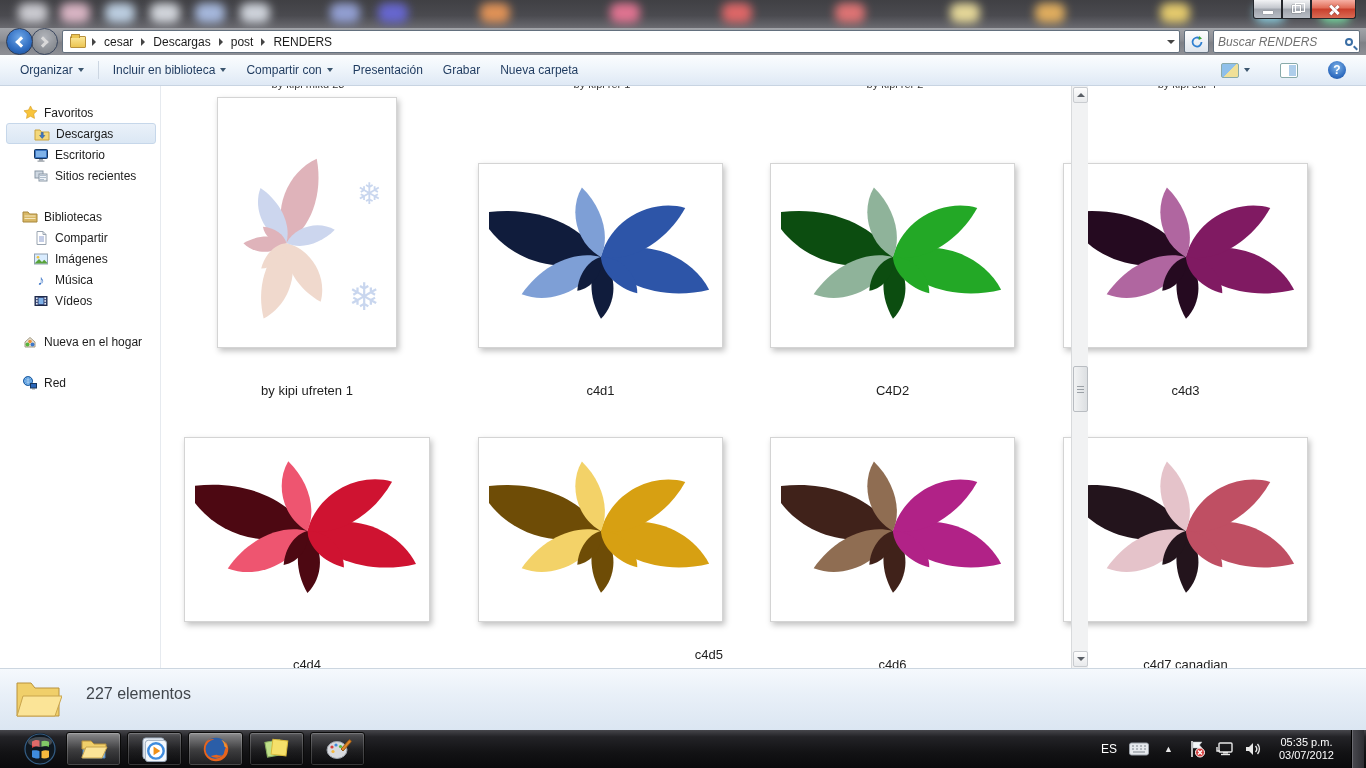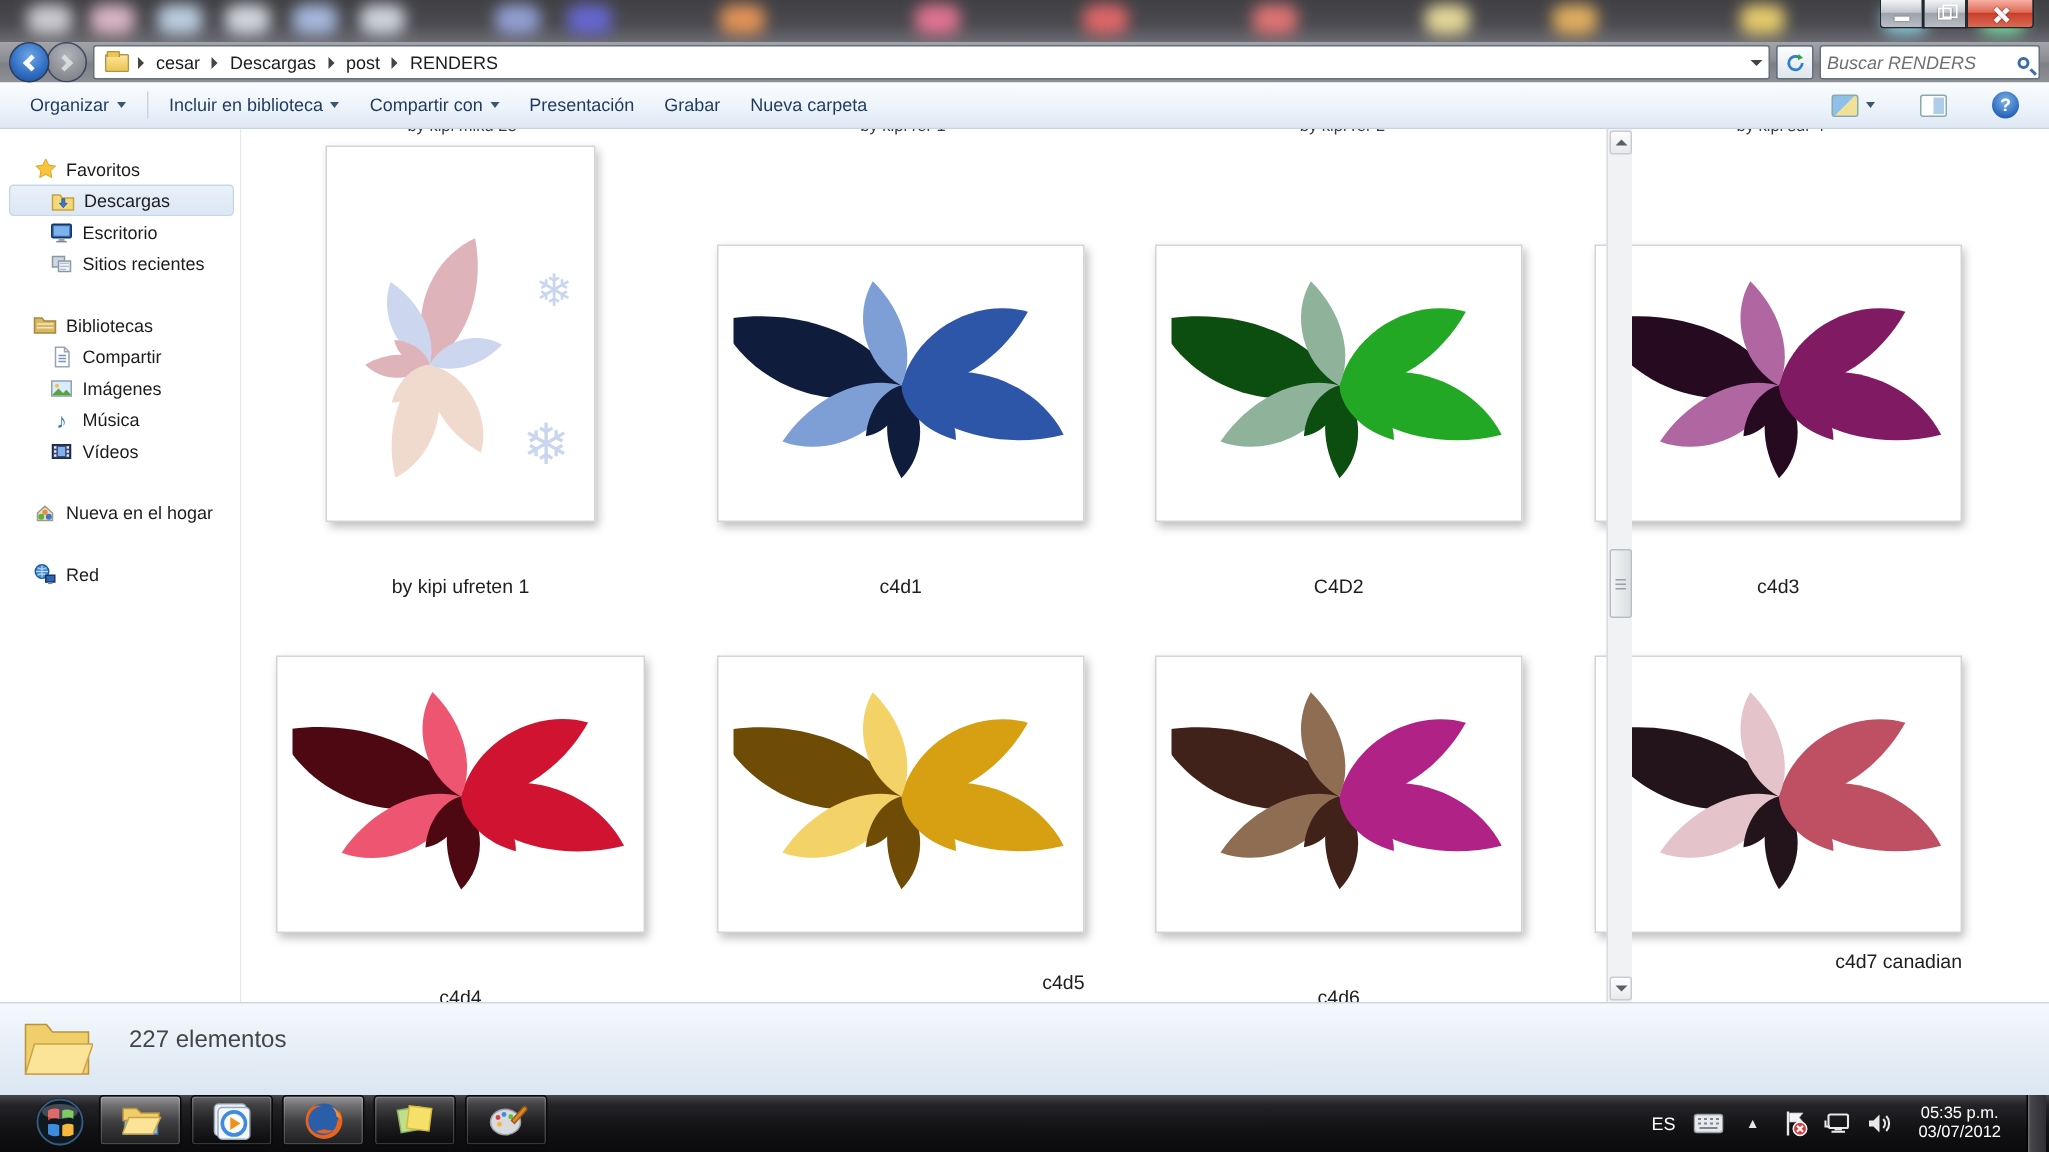--- a/index.html
+++ b/index.html
@@ -106,21 +106,21 @@
 
   
   .statusbar { position:absolute; top:668px; left:0; width:1366px; height:62px;
     background:linear-gradient(180deg,#f5f9fd,#e9f0f8 40%,#dbe6f2); border-top:1px solid #ccd6e0;
     display:flex; align-items:flex-start; padding:6px 0 0 14px; gap:24px; }
   .status-text { margin-top:10px; color:#41464c; font-size:16px; }
 
   
   .taskbar { position:absolute; top:730px; left:0; width:1366px; height:38px;
     background:linear-gradient(180deg,#46464b,#232327 18%,#121214 60%,#0a0a0c);
-    display:flex; align-items:flex-start; padding-left:20px; }
+    display:flex; align-items:center; padding-left:20px; }
   .start-orb { width:40px; height:36px; display:flex; align-items:center; justify-content:center; }
   .task-btn { width:55px; height:34px; margin-left:6px; border:1px solid #0a0a0a; border-radius:3px;
     background:linear-gradient(180deg,rgba(255,255,255,.18),rgba(255,255,255,.05) 50%,rgba(0,0,0,.1));
     box-shadow:inset 0 0 0 1px rgba(255,255,255,.18); display:flex; align-items:center; justify-content:center; }
   .task-btn.active { background:linear-gradient(180deg,rgba(255,255,255,.45),rgba(255,255,255,.18) 50%,rgba(255,255,255,.08)); }
   .tray { margin-left:auto; display:flex; align-items:center; gap:9px; height:100%; padding-right:2px; color:#fff; }
   .tray-lang { font-size:12px; color:#fff; padding:2px 3px; }
   .tray-up { font-size:9px; color:#e8e8e8; margin:0 6px; }
   .clock { text-align:center; font-size:11px; line-height:13px; color:#fff; margin-left:8px; white-space:nowrap; }
   .show-desktop { width:13px; height:38px; margin-left:8px; border-left:1px solid #000;
@@ -494,21 +494,21 @@
         <use href="#petal" class="pc3" transform="rotate(160) scale(0.85)"></use>
         <use href="#petal" class="pc1" transform="rotate(335) scale(0.95)"></use>
         <use href="#petal" class="pc2" transform="rotate(95) scale(0.6)"></use>
         <use href="#petal" class="pc3" transform="rotate(260) scale(0.7)"></use>
         <use href="#petal" class="pc1" transform="rotate(50) scale(0.5)"></use>
         <use href="#petal" class="pc2" transform="rotate(130) scale(0.4)"></use>
       </g>
     </svg>
 
   </div>
-  <div class="file-label" style="left: 902px; top: 519px; width: 245px; text-align: right;">c4d7 canadian</div>
+  <div class="file-label" style="left: 902px; top: 543px; width: 245px;">c4d7 canadian</div>
 </div>
 
   <div class="scrollbar">
     <div class="sb-btn up">
         <span class="tri-up"></span>
       </div>
     <div class="sb-thumb">
         <i></i>
         <i></i>
         <i></i>

